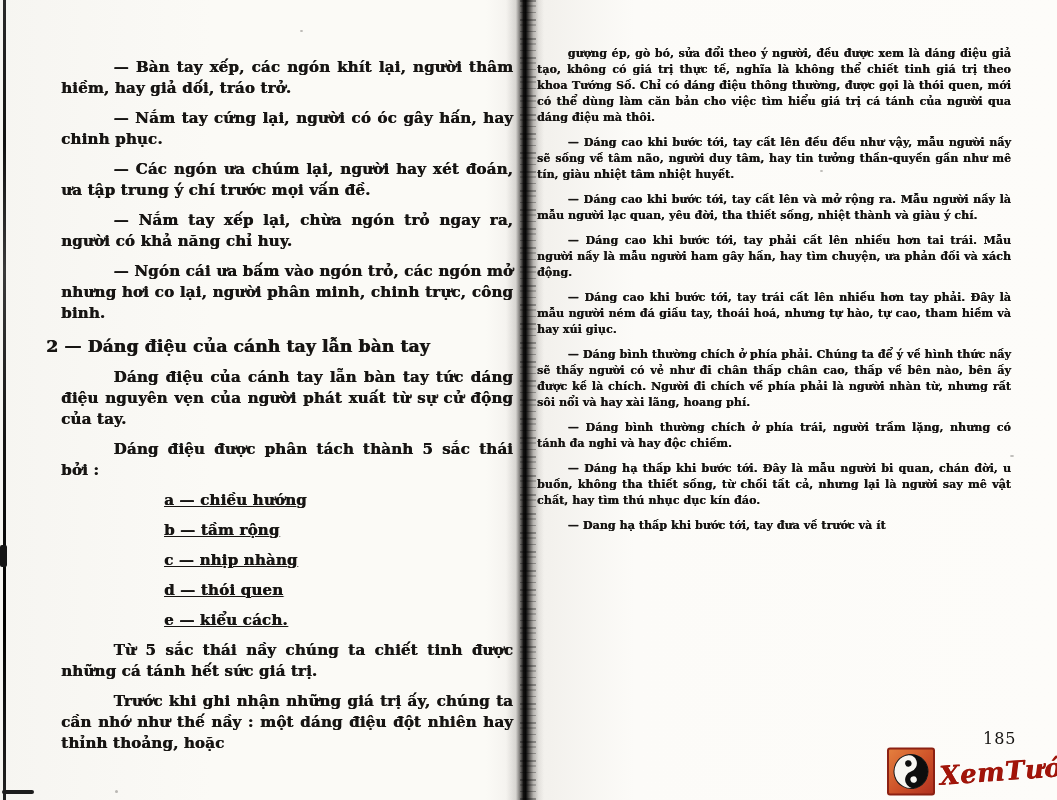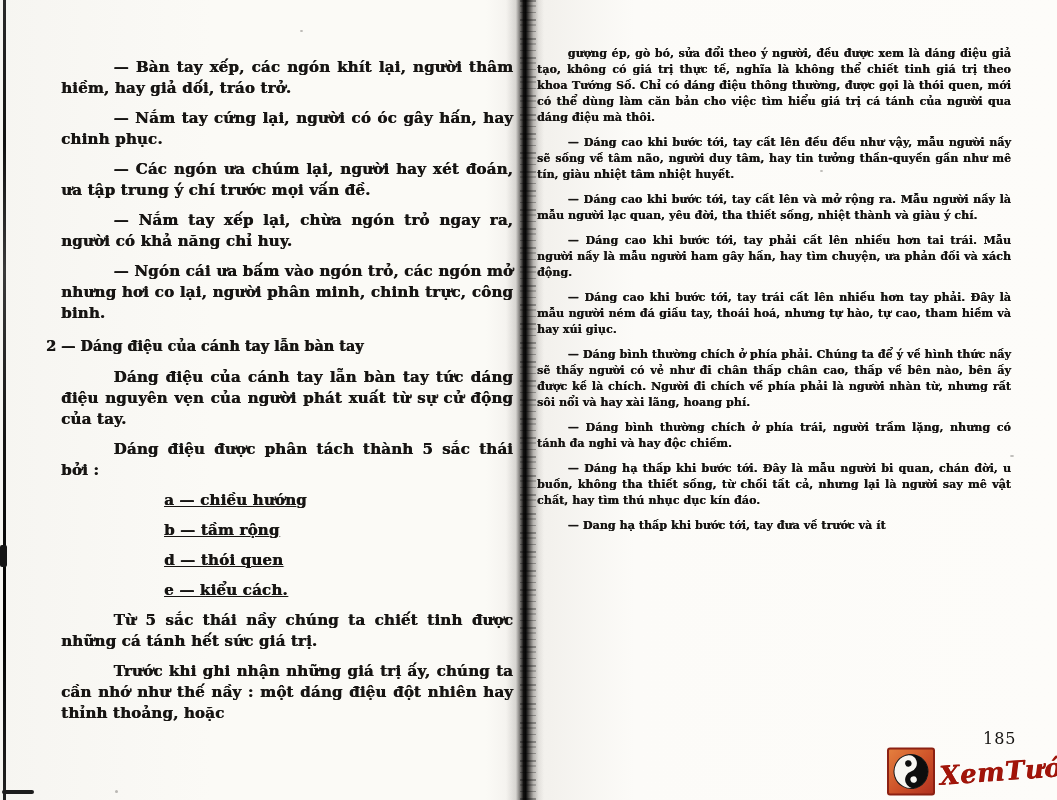--- a/index.html
+++ b/index.html
@@ -41,21 +41,21 @@
   }
   .page{position:absolute;font-weight:bold;}
   .page p{margin:0;text-align:justify;}
   .page-left{
     left:46px;top:57px;width:467px;
     font-size:15px;line-height:21px;letter-spacing:.2px;
     text-shadow:.5px 0 0 currentColor;
   }
   .page-left p{margin-bottom:9px;text-indent:3.5em;margin-left:15px;}
   .page-left h3{
-    margin:12px 0 10px 0;font-size:14px;line-height:21px;text-indent:0;
+    margin:12px 0 10px 0;font-size:17px;line-height:21px;text-indent:0;
     text-shadow:.7px 0 0 currentColor;
   }
   .abc-list{list-style:none;margin:2px 0 10px 0;padding:0 0 0 118px;}
   .abc-list li{margin-bottom:10px;line-height:20px;text-decoration:underline;}
   .page-right{
     left:537px;top:46px;width:474px;
     font-size:11px;line-height:16px;letter-spacing:.1px;
     text-shadow:.3px 0 0 currentColor;
   }
   .page-right p{margin-bottom:9px;text-indent:2.8em;}
@@ -94,20 +94,21 @@
   <p>— Nắm tay cứng lại, người có óc gây hấn, hay chinh phục.</p>
   <p>— Các ngón ưa chúm lại, người hay xét đoán, ưa tập trung ý chí trước mọi vấn đề.</p>
   <p>— Nắm tay xếp lại, chừa ngón trỏ ngay ra, người có khả năng chỉ huy.</p>
   <p>— Ngón cái ưa bấm vào ngón trỏ, các ngón mở nhưng hơi co lại, người phân minh, chinh trực, công binh.</p>
   <h3>2 — Dáng điệu của cánh tay lẫn bàn tay</h3>
   <p>Dáng điệu của cánh tay lẫn bàn tay tức dáng điệu nguyên vẹn của người phát xuất từ sự cử động của tay.</p>
   <p>Dáng điệu được phân tách thành 5 sắc thái bởi :</p>
   <ul class="abc-list">
     <li>a — chiều hướng</li>
     <li>b — tầm rộng</li>
+    <li>c — nhịp nhàng</li>
     <li>d — thói quen</li>
     <li>e — kiểu cách.</li>
   </ul>
   <p>Từ 5 sắc thái nầy chúng ta chiết tinh được những cá tánh hết sức giá trị.</p>
   <p>Trước khi ghi nhận những giá trị ấy, chúng ta cần nhớ như thế nầy : một dáng điệu đột nhiên hay thỉnh thoảng, hoặc</p>
 </div>
 
 <div class="page page-right">
   <p>gượng ép, gò bó, sửa đổi theo ý người, đều được xem là dáng điệu giả tạo, không có giá trị thực tế, nghĩa là không thể chiết tinh giá trị theo khoa Tướng Số. Chỉ có dáng điệu thông thường, được gọi là thói quen, mới có thể dùng làm căn bản cho việc tìm hiểu giá trị cá tánh của người qua dáng điệu mà thôi.</p>
   <p>— Dáng cao khi bước tới, tay cất lên đều đều như vậy, mẫu người nầy sẽ sống về tâm não, người duy tâm, hay tin tưởng thần-quyền gần như mê tín, giàu nhiệt tâm nhiệt huyết.</p>

